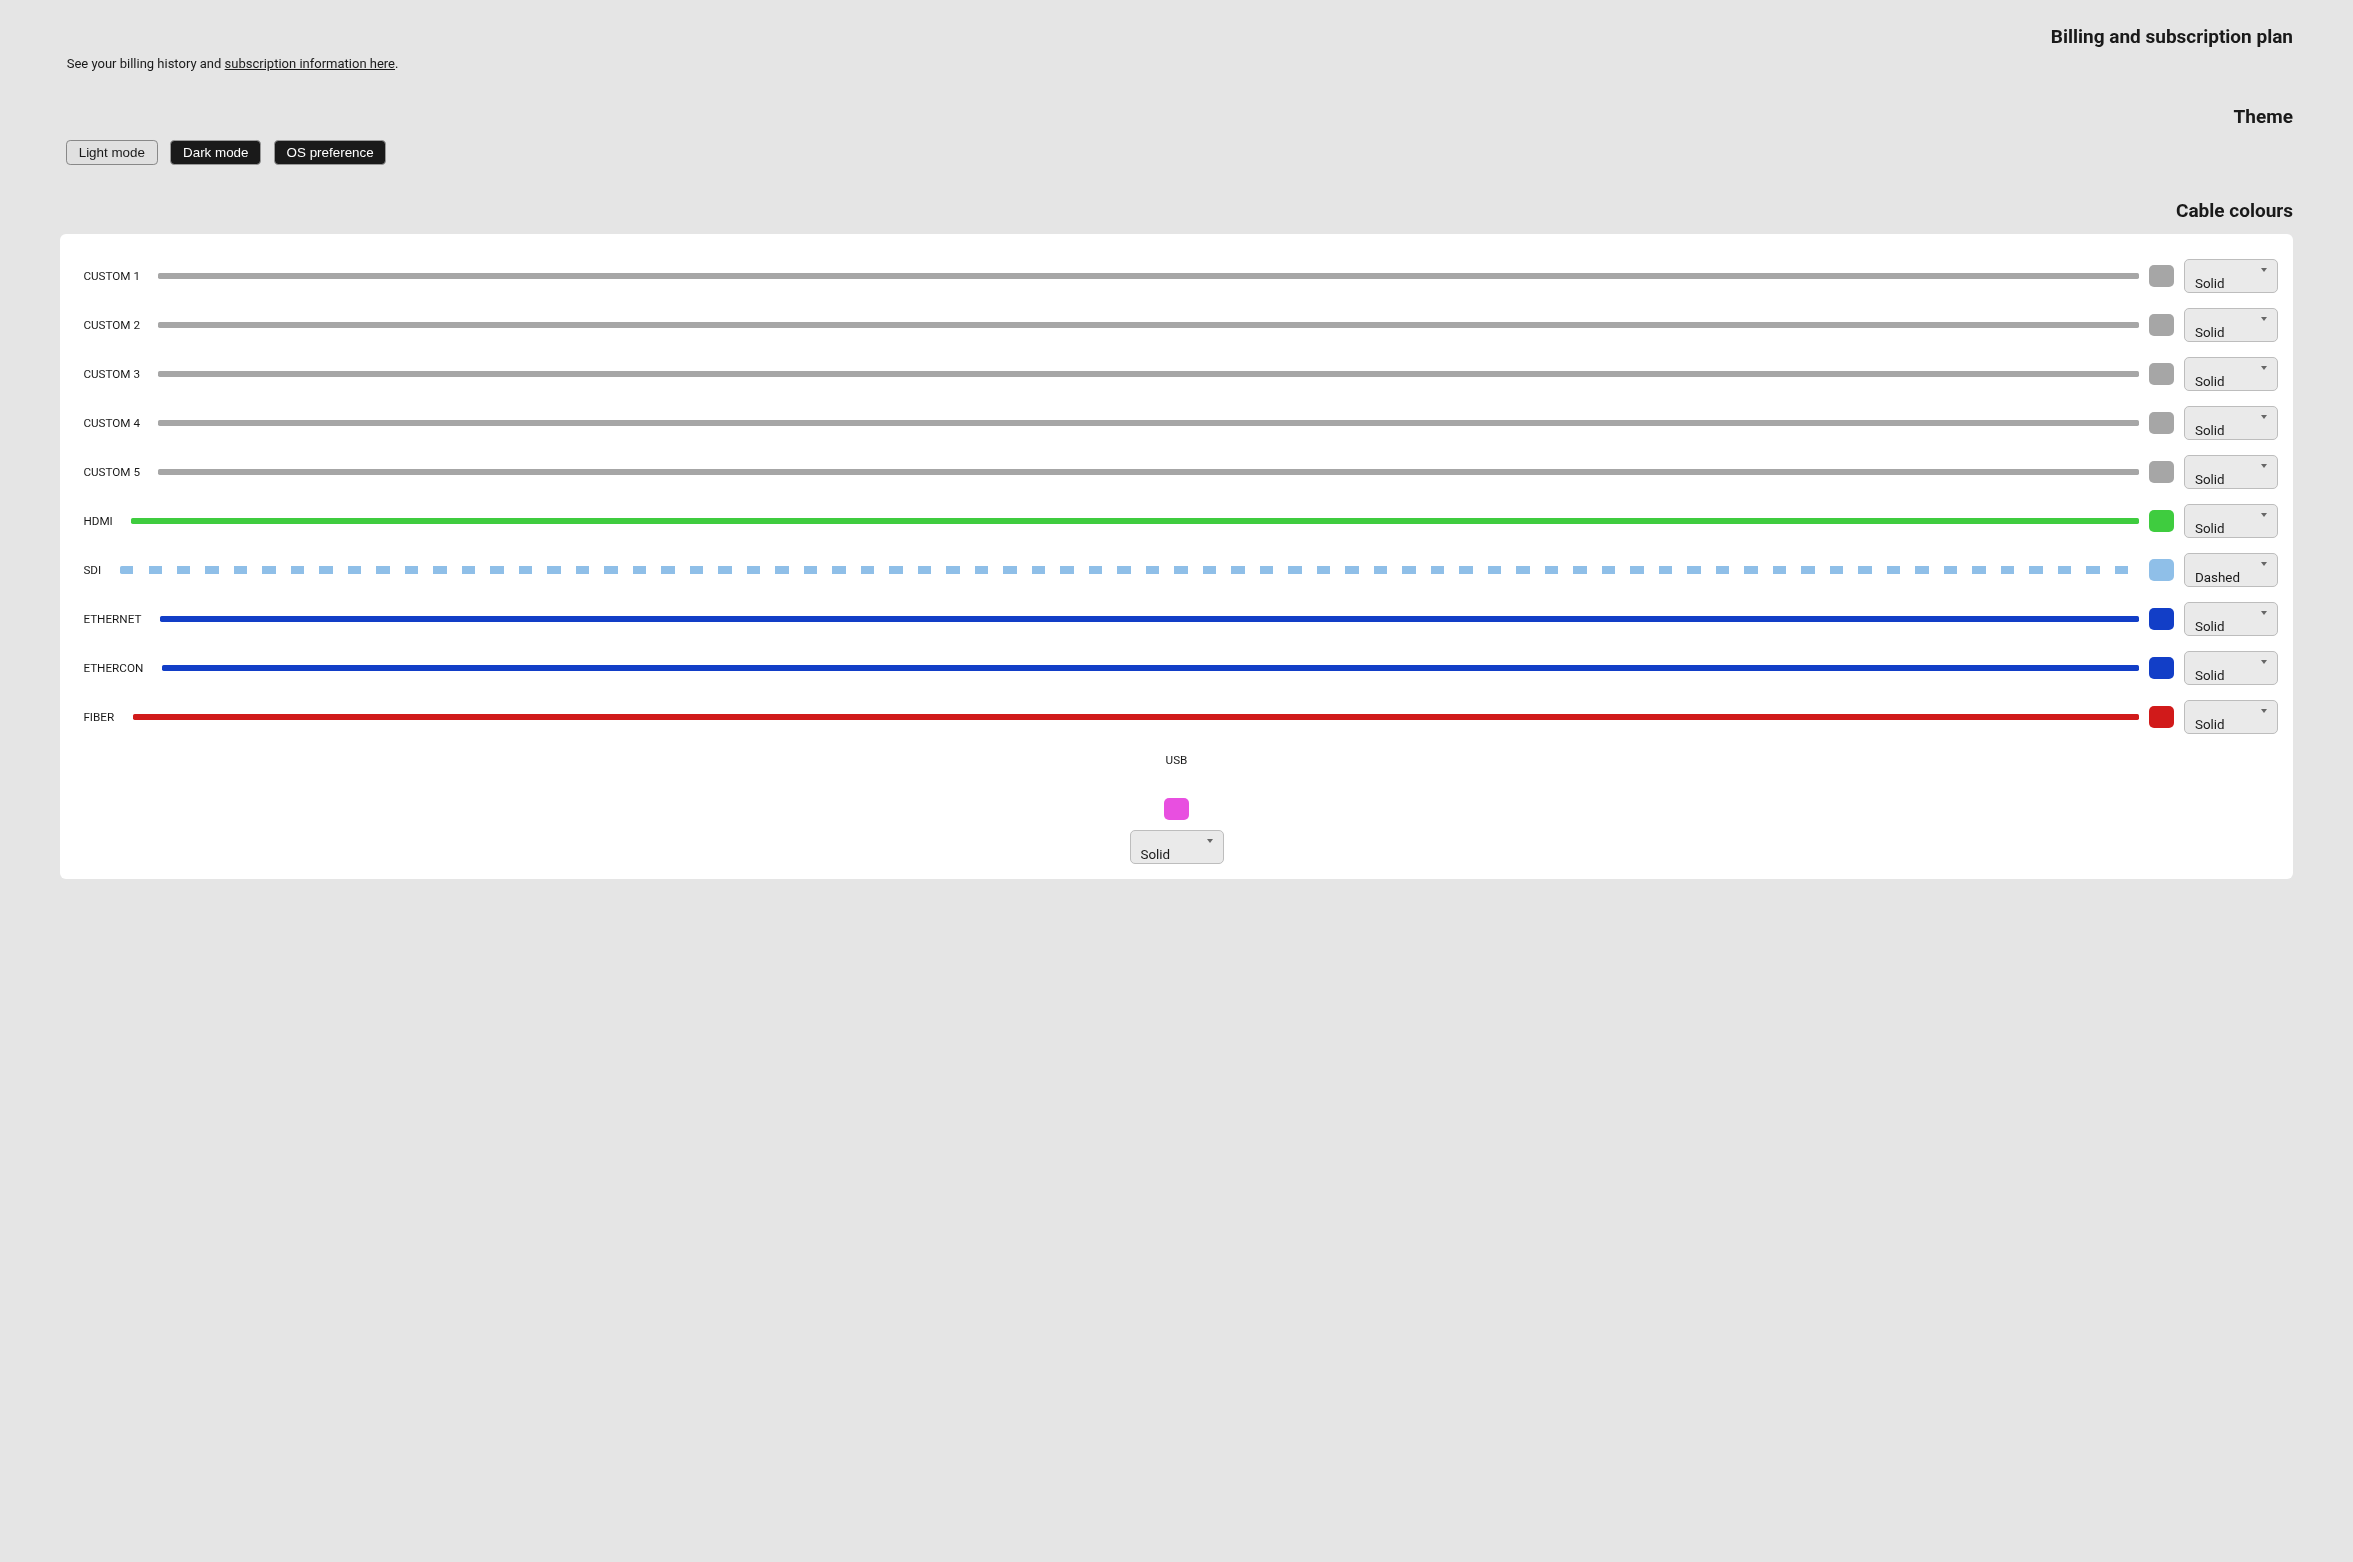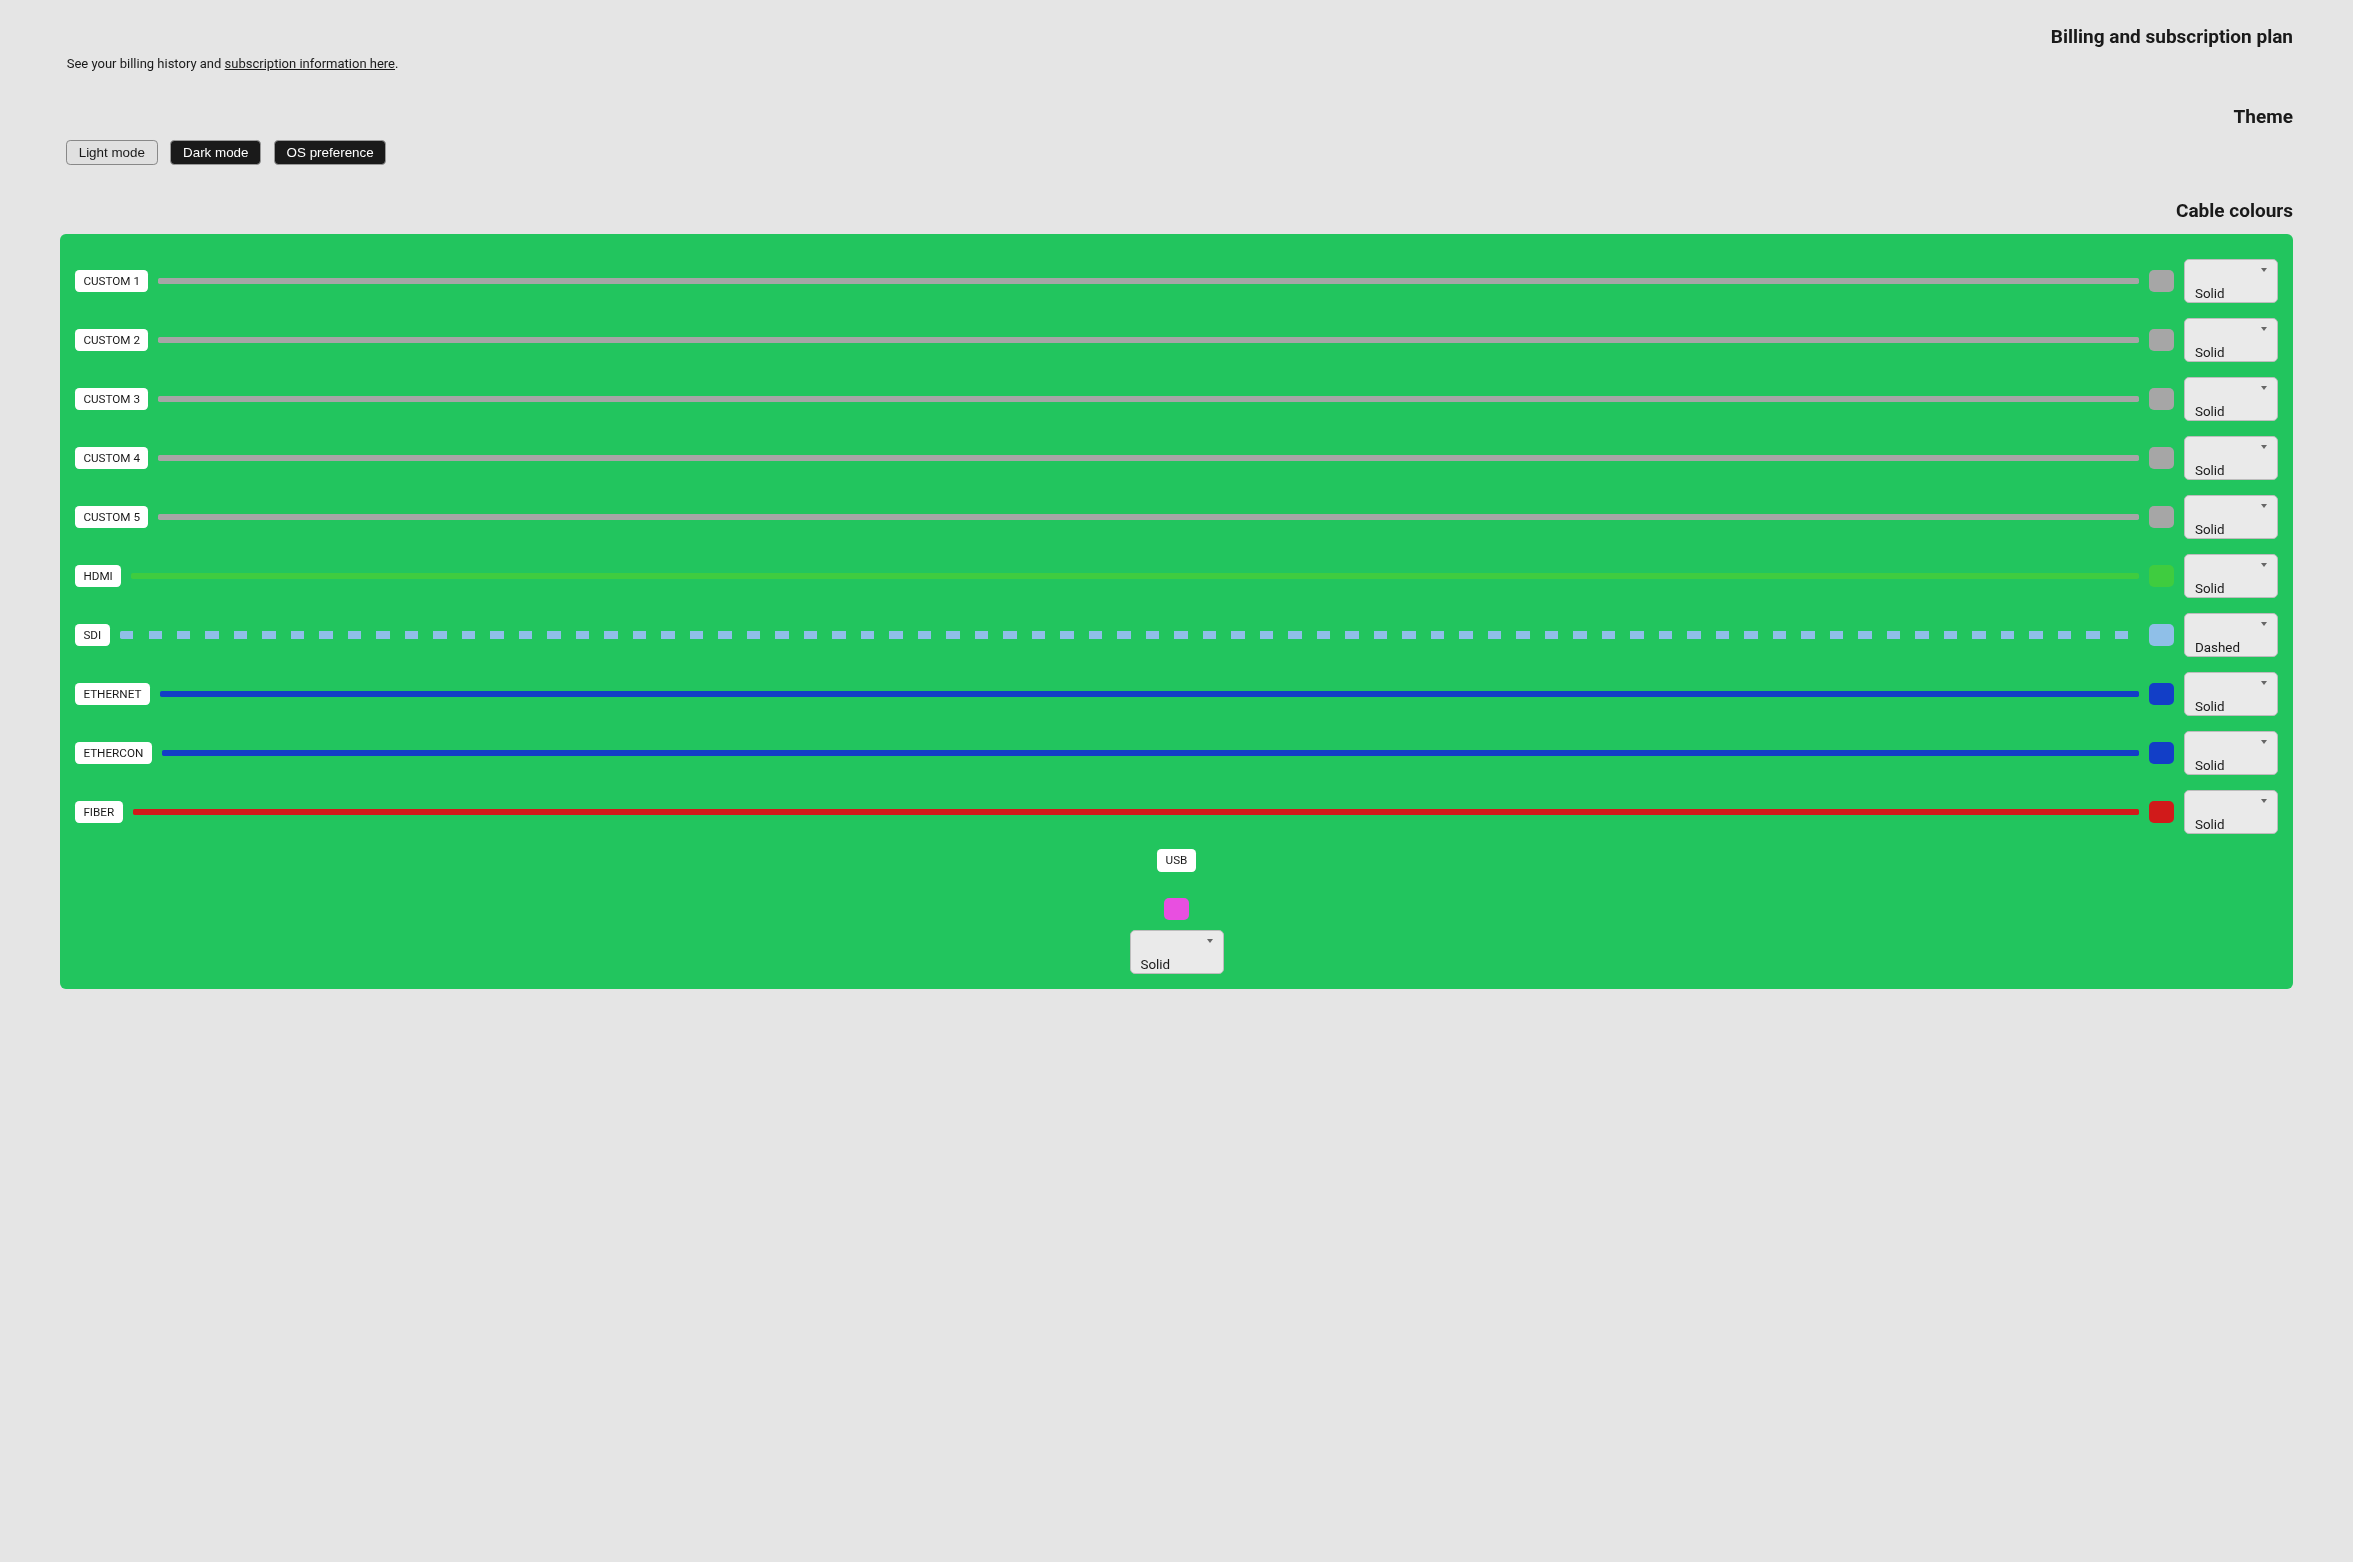--- a/index.html
+++ b/index.html
@@ -57,21 +57,21 @@
       margin-left: 6px;
     }
     
     .theme-button.active {
       background-color: #e0e0e0;
       color: #1a1a1a;
       border: 0.8px solid #888;
     }
     
     .cable-panel {
-      background-color: #22c55e;
+      background-color: #ffffff;
       border-radius: 5.9px;
       padding: 25px 15px 15px 15px;
       margin-top: 11.7px;
     }
     
     .cable-row {
       display: flex;
       align-items: center;
       gap: 10px;
       margin-bottom: 15px;
@@ -115,30 +115,30 @@
     .color-swatch {
       width: 25px;
       height: 22px;
       border-radius: 5px;
       flex-shrink: 0;
       cursor: pointer;
     }
     
     .style-select {
       width: 94px;
-      height: 44px;
-      padding: 1px 10px;
+      height: 34px;
+      padding: 16px 10px;
       font-size: 13.4px;
       color: #1a1a1a;
       background-color: #eaeaea;
       border: 0.8px solid #bdbdbd;
       border-radius: 5px;
       flex-shrink: 0;
       display: flex;
-      align-items: flex-end;
+      align-items: flex-start;
       justify-content: space-between;
       cursor: pointer;
       position: relative;
     }
     
     .select-arrow {
       width: 0;
       height: 0;
       border-left: 3.4px solid transparent;
       border-right: 3.4px solid transparent;

